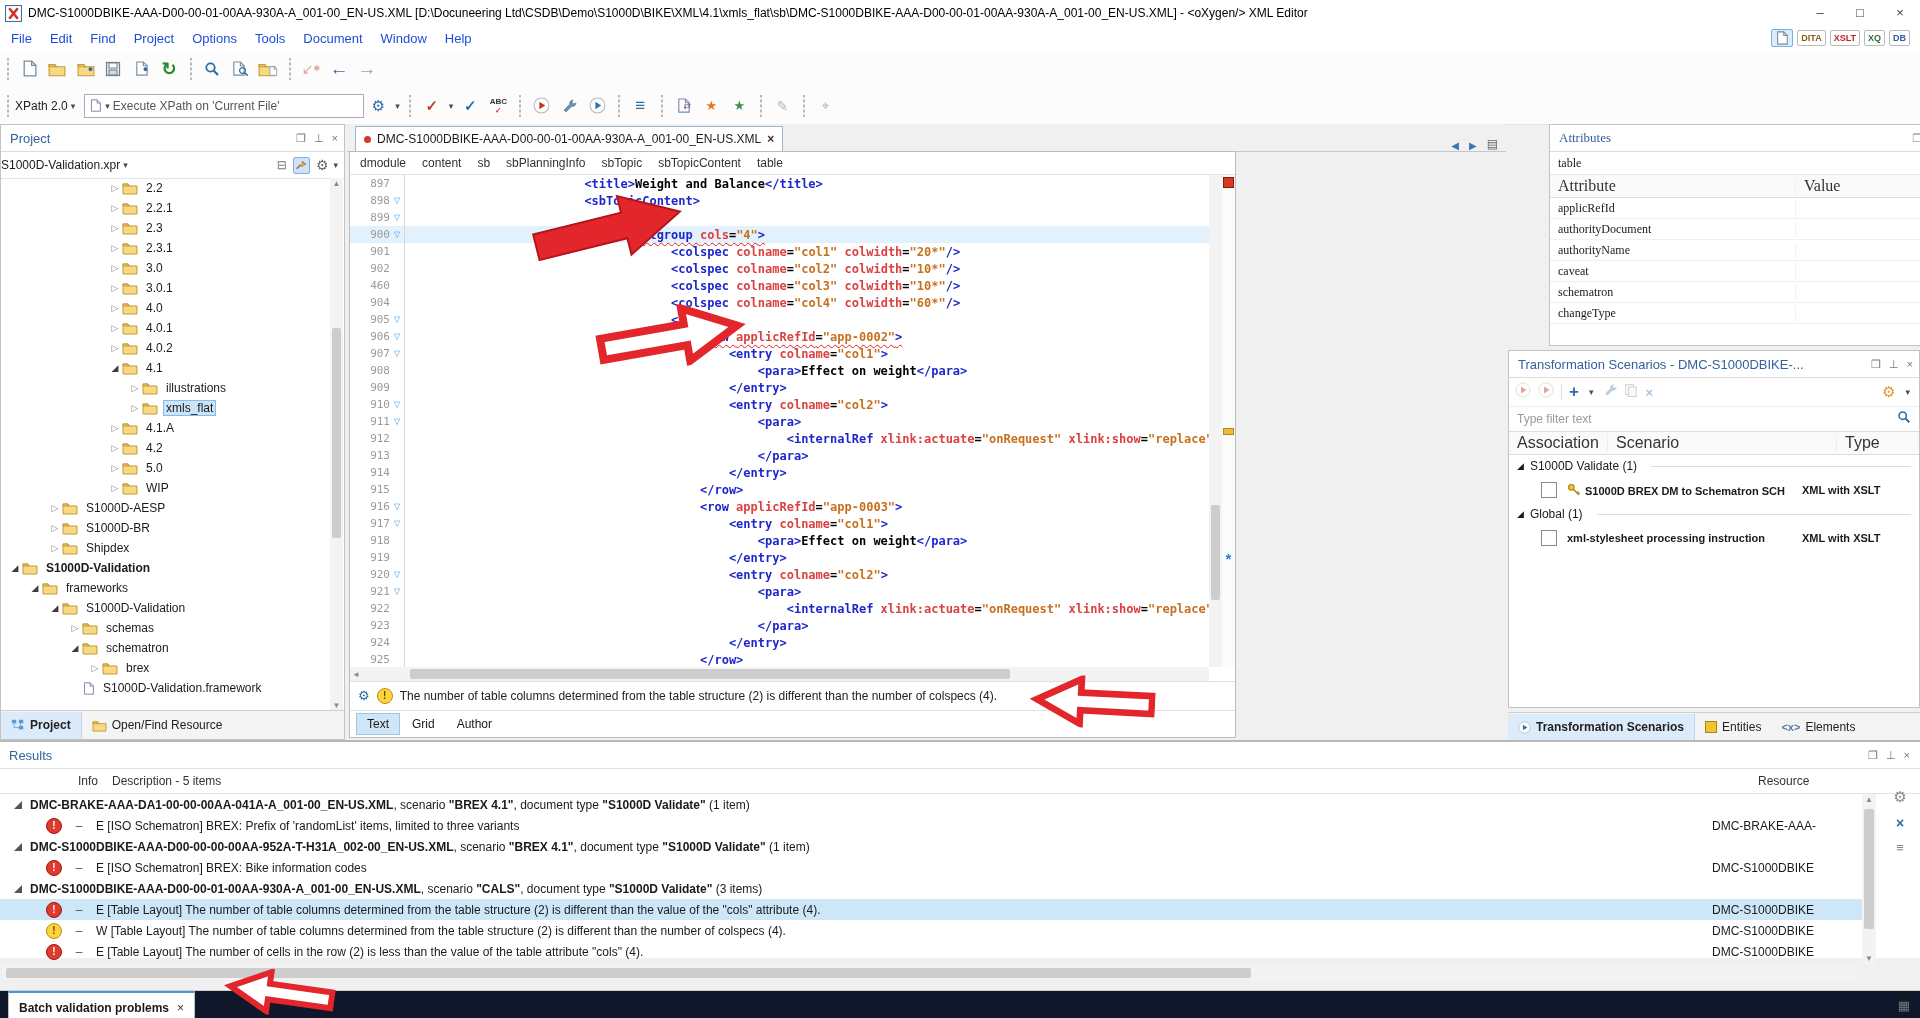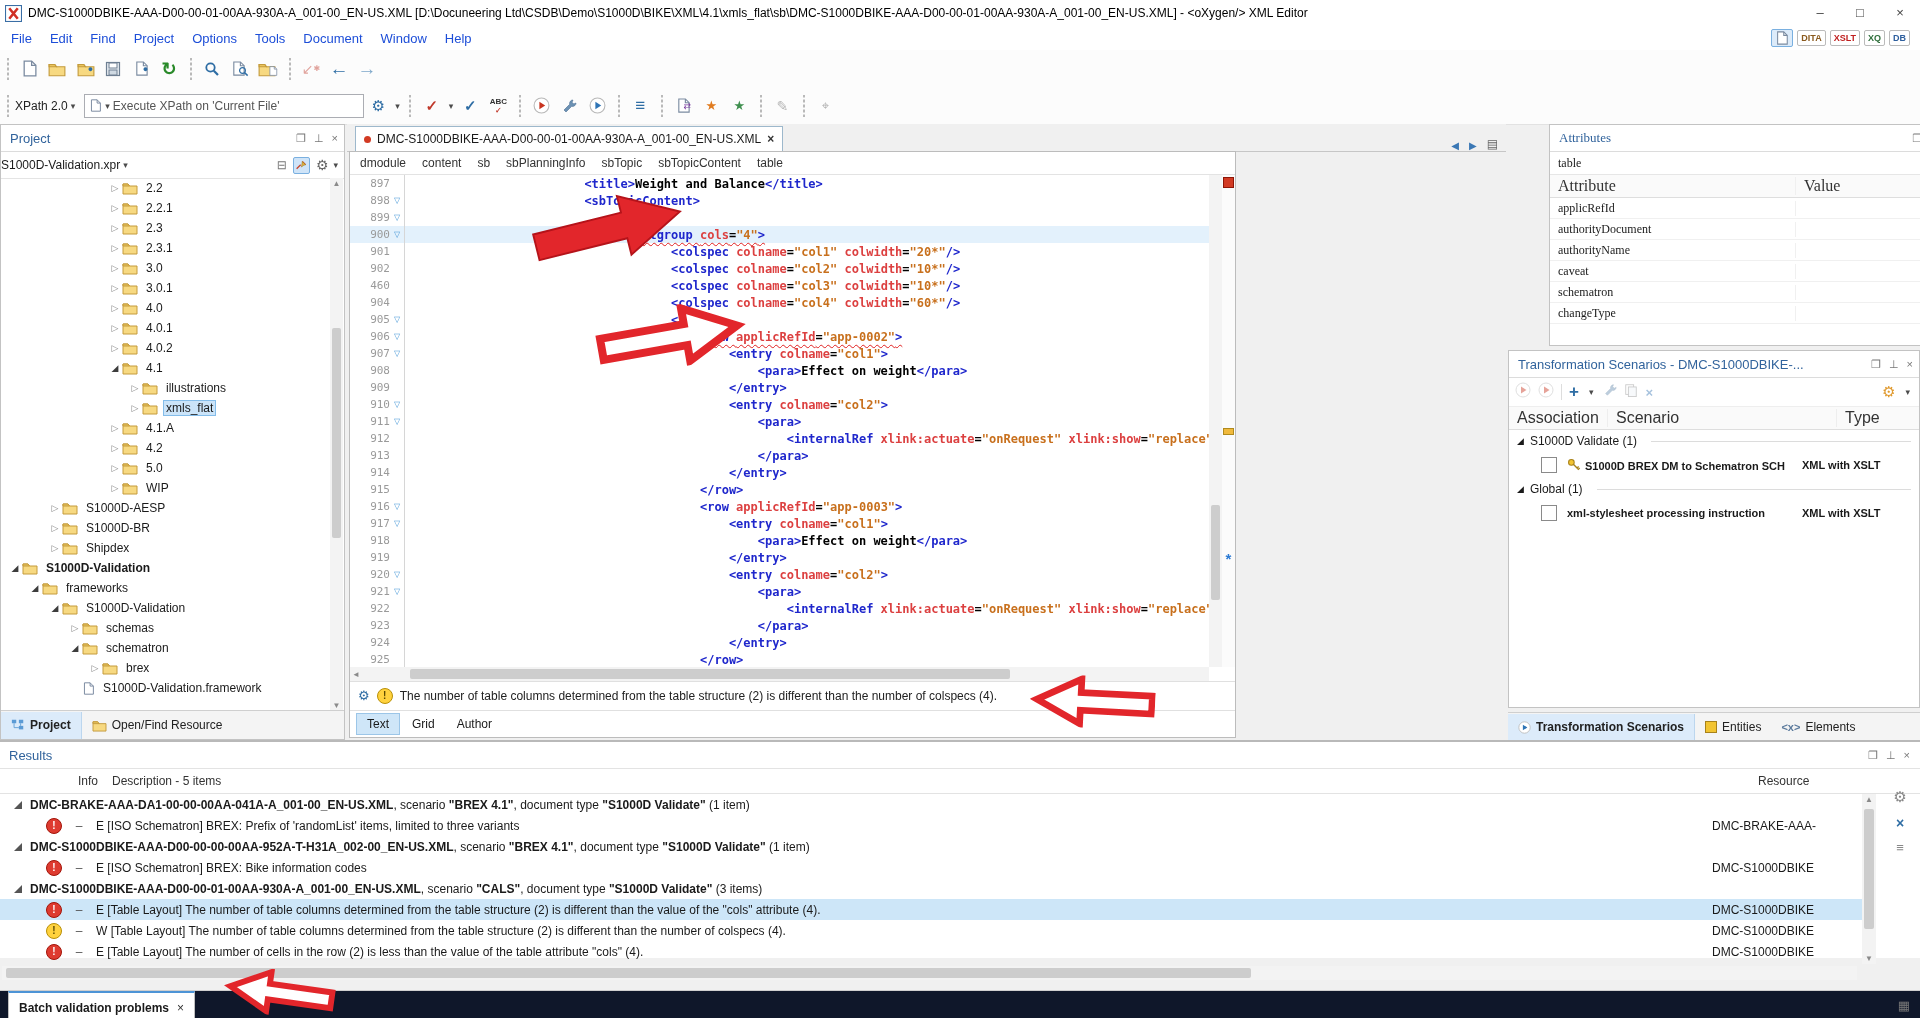--- a/index.html
+++ b/index.html
@@ -909,20 +909,26 @@
             <use href="#sym-wrench"></use>
           </svg></span>
       <span class="dis"><svg width="14" height="14">
             <use href="#sym-copy"></use>
           </svg></span>
       <span class="dis" style="color:#3b78b5;font-size:13px;font-weight:bold">×</span>
       <span style="flex:1"></span>
       <span style="color:#e09a2f;font-size:15px">⚙</span>
       <span class="chev">▾</span>
     </div>
+    <div id="scenfilter">
+      <input placeholder="Type filter text" style="">
+      <span style="margin-right:8px"><svg width="14" height="14">
+            <use href="#sym-search"></use>
+          </svg></span>
+    </div>
     <div class="gridhead">
       <span style="width:90px;padding-left:8px;border-right:1px solid #eee">Association</span>
       <span style="width:220px;padding-left:8px;border-right:1px solid #eee">Scenario</span>
       <span style="padding-left:8px">Type</span>
     </div>
     <div id="scenrows">
         <div class="scengroup">
           <span style="font-size: 9px;">◢</span>
           <span>S1000D Validate (1)</span>
           <span class="grline"></span>

